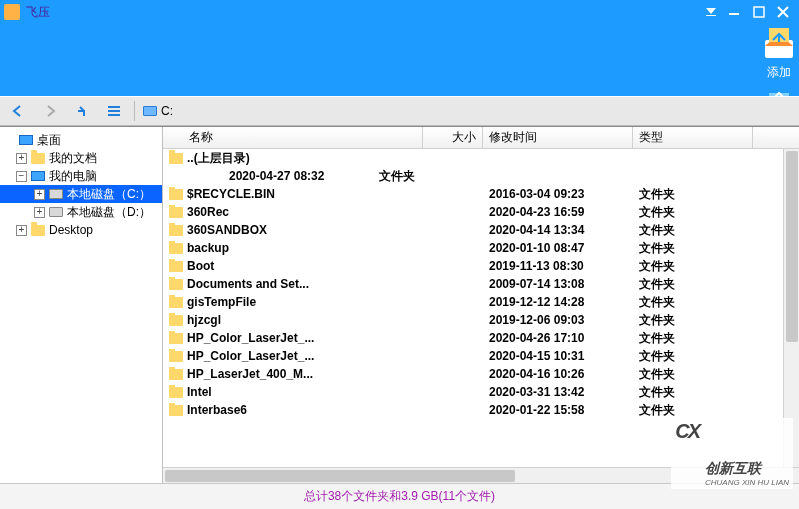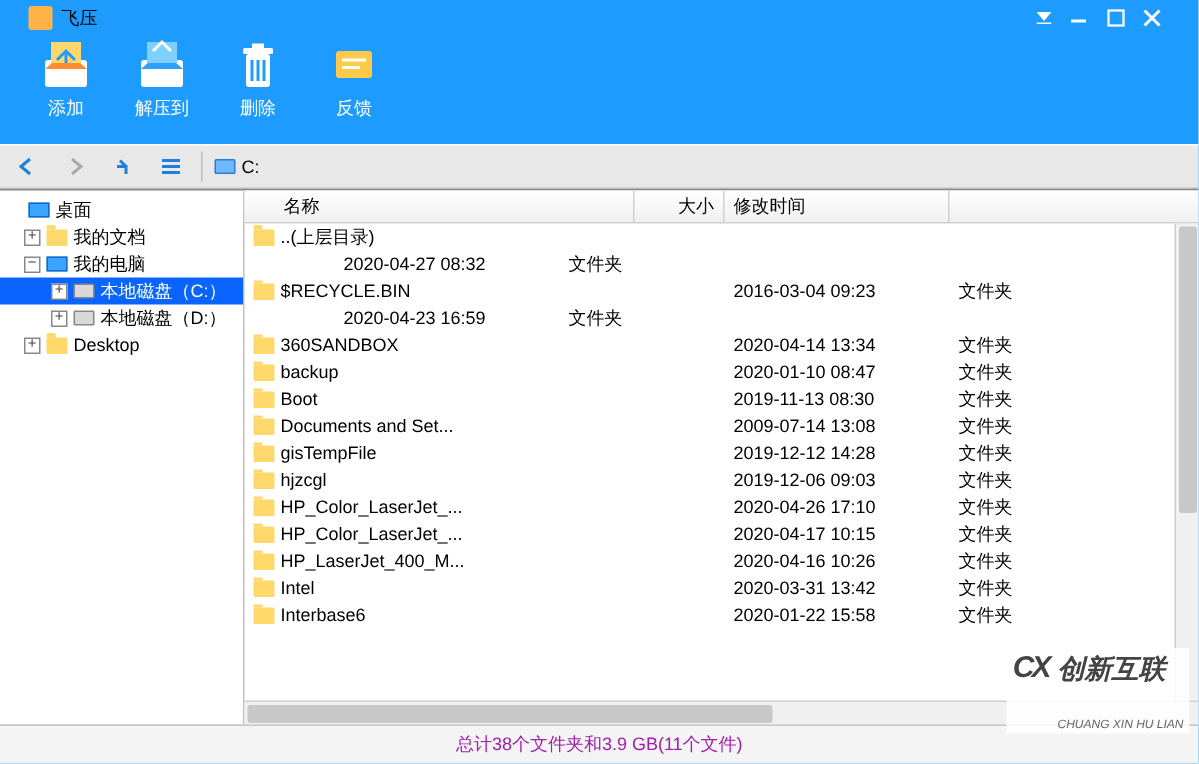--- a/index.html
+++ b/index.html
@@ -1,23 +1,23 @@
 <!DOCTYPE html>
 <html><head>
 <meta charset="utf-8">
 <style>
 * { margin: 0; padding: 0; box-sizing: border-box; font-family: "Microsoft YaHei", sans-serif; }
 body { width: 799px; height: 509px; background: #1e9bff; overflow: hidden; display: flex; flex-direction: column; }
 
-.titlebar { height: 24px; display: flex; align-items: center; padding: 0 19px; color: #000000; }
+.titlebar { height: 24px; display: flex; align-items: center; padding: 0 4px; color: #4c1d95; }
 .titlebar .app-icon { width: 16px; height: 16px; background: #ffb347; border-radius: 2px; margin-right: 6px; display: inline-block; }
 .titlebar .title { font-size: 12px; flex: 1; }
 .titlebar .win-btn { width: 24px; height: 20px; display: flex; align-items: center; justify-content: center; cursor: pointer; }
 
-.toolbar { height: 72px; display: flex; align-items: flex-start; padding-left: 24px; gap: 24px; }
+.toolbar { height: 72px; display: flex; align-items: flex-end; padding-left: 24px; gap: 8px; flex-direction: column; }
 .tool-item { display: flex; flex-direction: column; align-items: center; color: #fff; font-size: 12px; cursor: pointer; }
 .tool-item .tool-icon { width: 40px; height: 40px; display: flex; align-items: center; justify-content: center; }
 
 .navbar { height: 30px; background: #e8e8e8; border-top: 1px solid #fff; border-bottom: 1px solid #bbb; display: flex; align-items: center; padding: 0 6px; gap: 8px; }
 .nav-btn { width: 24px; height: 22px; display: flex; align-items: center; justify-content: center; cursor: pointer; }
 .nav-sep { width: 1px; height: 20px; background: #bbb; }
 .nav-drive { display: flex; align-items: center; gap: 4px; font-size: 12px; }
 
 .main { flex: 1; display: flex; background: #fff; border-top: 1px solid #888; }
 .tree-panel { width: 163px; border-right: 1px solid #c0c0c0; font-size: 12px; padding: 4px 0; overflow: hidden; }
@@ -25,37 +25,37 @@
 .tree-item.selected { background: #0a64ff; color: #fff; }
 .tree-toggle { width: 11px; height: 11px; border: 1px solid #888; display: inline-flex; align-items: center; justify-content: center; font-size: 10px; line-height: 1; margin-right: 3px; background: #fff; color: #444; }
 .tree-toggle.empty { border: none; }
 .tree-icon { width: 16px; height: 16px; margin-right: 3px; display: inline-flex; align-items: center; justify-content: center; }
 
 .file-panel { flex: 1; display: flex; flex-direction: column; position: relative; }
 .file-header { height: 22px; border-bottom: 1px solid #d0d0d0; display: flex; font-size: 12px; background: linear-gradient(#fff,#f0f0f0); }
 .file-header .col { border-right: 1px solid #d0d0d0; padding: 3px 6px; display: flex; align-items: center; }
 .file-body { flex: 1; overflow: hidden; position: relative; }
 .file-row { display: flex; height: 18px; font-size: 12px; align-items: center; }
-.file-row .rc { padding: 0 6px; overflow: hidden; text-overflow: ellipsis; white-space: nowrap; }
+.file-row .rc { padding: 0 6px; overflow: hidden; text-overflow: ellipsis; white-space: nowrap; font-weight: bold; }
 .file-row .name-cell { display: flex; align-items: center; gap: 4px; }
 .folder-icon { width: 14px; height: 11px; background: #ffd86b; border-radius: 1px; display: inline-block; position: relative; }
 .folder-icon::before { content: ""; position: absolute; top: -3px; left: 0; width: 6px; height: 3px; background: #ffd86b; border-radius: 1px 1px 0 0; }
 .monitor-icon { width: 14px; height: 10px; background: #3aa4ff; border: 1px solid #1668c4; display: inline-block; }
 .drive-icon { width: 14px; height: 10px; background: #d8d8d8; border: 1px solid #888; display: inline-block; border-radius: 1px; }
 
 .scrollbar-v { position: absolute; right: 0; top: 0; bottom: 0; width: 16px; background: #f0f0f0; border-left: 1px solid #d0d0d0; }
 .scrollbar-v .thumb { position: absolute; left: 2px; top: 2px; width: 12px; height: 60%; background: #c8c8c8; border-radius: 2px; }
 .scrollbar-h { height: 16px; background: #f0f0f0; border-top: 1px solid #d0d0d0; position: relative; }
 .scrollbar-h .thumb { position: absolute; top: 2px; left: 2px; height: 12px; width: 55%; background: #c8c8c8; border-radius: 2px; }
 
 .statusbar { height: 26px; background: #f4f4f4; border-top: 1px solid #c8c8c8; display: flex; align-items: center; justify-content: center; font-size: 12px; color: #a21caf; position: relative; }
 
 .watermark { position: absolute; right: 6px; bottom: 20px; display: flex; align-items: flex-start; gap: 6px; font-size: 14px; color: #444; background: rgba(255,255,255,0.85); padding: 2px 4px; font-style: italic; }
 .watermark .wm-logo { font-size: 20px; font-weight: bold; letter-spacing: -2px; }
-.watermark .wm-tag { font-size: 8px; color: #666; display: block; margin-top: 20px; }
+.watermark .wm-tag { font-size: 8px; color: #666; display: block; }
 
 .col-name { width: 260px; }
 .col-size { width: 60px; text-align: right; justify-content: flex-end; }
 .col-time { width: 150px; }
 .col-type { width: 120px; }
 </style>
 </head>
 <body>
 
 <div class="titlebar">
@@ -214,20 +214,23 @@
     <div class="file-header">
       <div class="col col-name" style="padding-left:26px;">
           <span>名称</span>
         </div>
       <div class="col col-size">
           <span>大小</span>
         </div>
       <div class="col col-time">
           <span>修改时间</span>
         </div>
+      <div class="col col-type">
+          <span>类型</span>
+        </div>
     </div>
     <div class="file-body" id="file-body">
       <div class="file-row">
           <div class="rc col-name name-cell">
             <span class="folder-icon"></span>
             <span>..(上层目录)</span>
           </div>
           <div class="rc col-size"></div>
           <div class="rc col-time"></div>
           <div class="rc col-type"></div>
@@ -240,20 +243,24 @@
         <div class="file-row">
           <div class="rc col-name name-cell">
             <span class="folder-icon"></span>
             <span>$RECYCLE.BIN</span>
           </div>
           <div class="rc col-size"></div>
           <div class="rc col-time">2016-03-04 09:23</div>
           <div class="rc col-type">文件夹</div>
         </div>
         <div class="file-row">
+          <div class="rc col-name name-cell">
+            <span class="folder-icon"></span>
+            <span>360Rec</span>
+          </div>
           <div class="rc col-size"></div>
           <div class="rc col-time">2020-04-23 16:59</div>
           <div class="rc col-type">文件夹</div>
         </div>
         <div class="file-row">
           <div class="rc col-name name-cell">
             <span class="folder-icon"></span>
             <span>360SANDBOX</span>
           </div>
           <div class="rc col-size"></div>
@@ -313,21 +320,21 @@
           <div class="rc col-size"></div>
           <div class="rc col-time">2020-04-26 17:10</div>
           <div class="rc col-type">文件夹</div>
         </div>
         <div class="file-row">
           <div class="rc col-name name-cell">
             <span class="folder-icon"></span>
             <span>HP_Color_LaserJet_...</span>
           </div>
           <div class="rc col-size"></div>
-          <div class="rc col-time">2020-04-17 10:15</div>
+          <div class="rc col-time">2020-04-15 10:31</div>
           <div class="rc col-type">文件夹</div>
         </div>
         <div class="file-row">
           <div class="rc col-name name-cell">
             <span class="folder-icon"></span>
             <span>HP_LaserJet_400_M...</span>
           </div>
           <div class="rc col-size"></div>
           <div class="rc col-time">2020-04-16 10:26</div>
           <div class="rc col-type">文件夹</div>
@@ -360,16 +367,16 @@
   </div>
 </div>
 
 <div class="statusbar">
   <span>总计38个文件夹和3.9 GB(11个文件)</span>
 </div>
 
 <div class="watermark">
   <span class="wm-logo">CX</span>
   <div>
-    <div style="font-size:18px;font-weight:bold;">创新互联</div>
+    <div style="font-size:14px;font-weight:bold;margin-top:40px;">创新互联</div>
     <div class="wm-tag">CHUANG XIN HU LIAN</div>
   </div>
 </div>
 
 </body></html>

